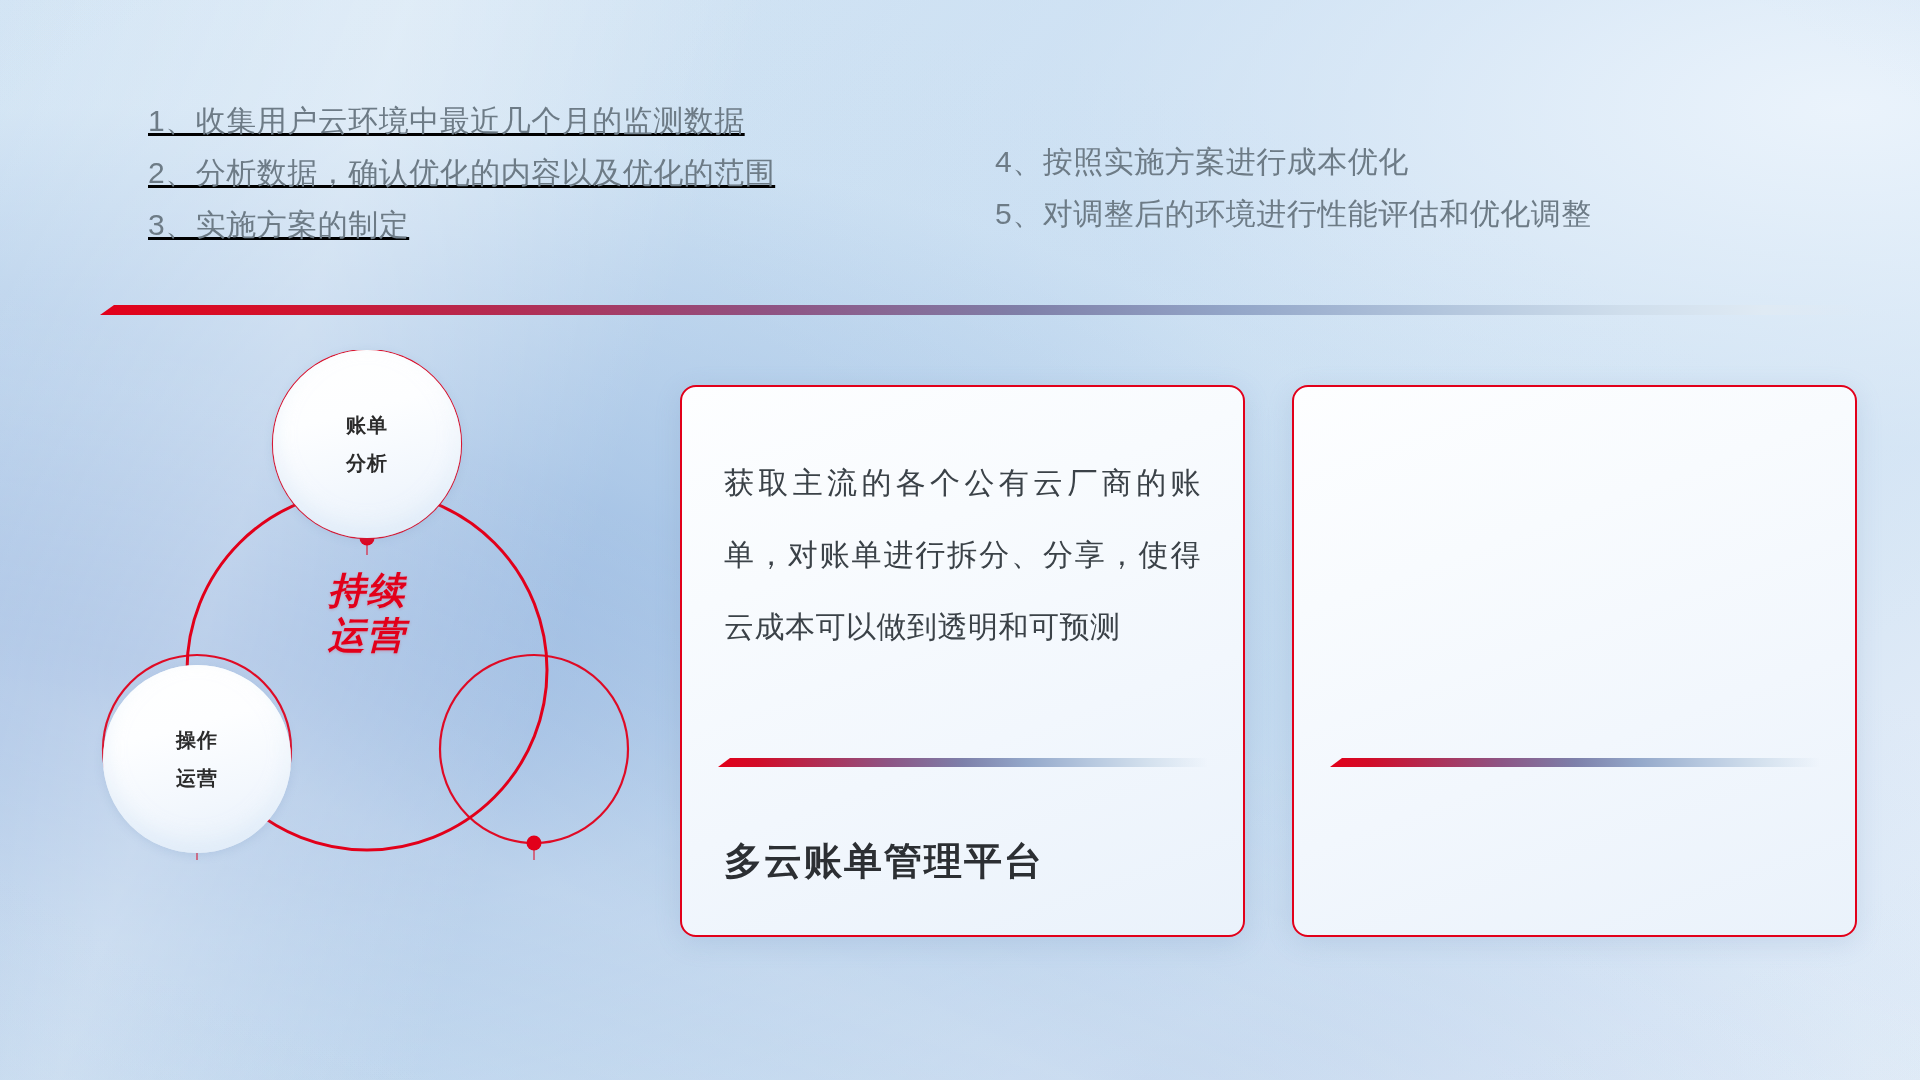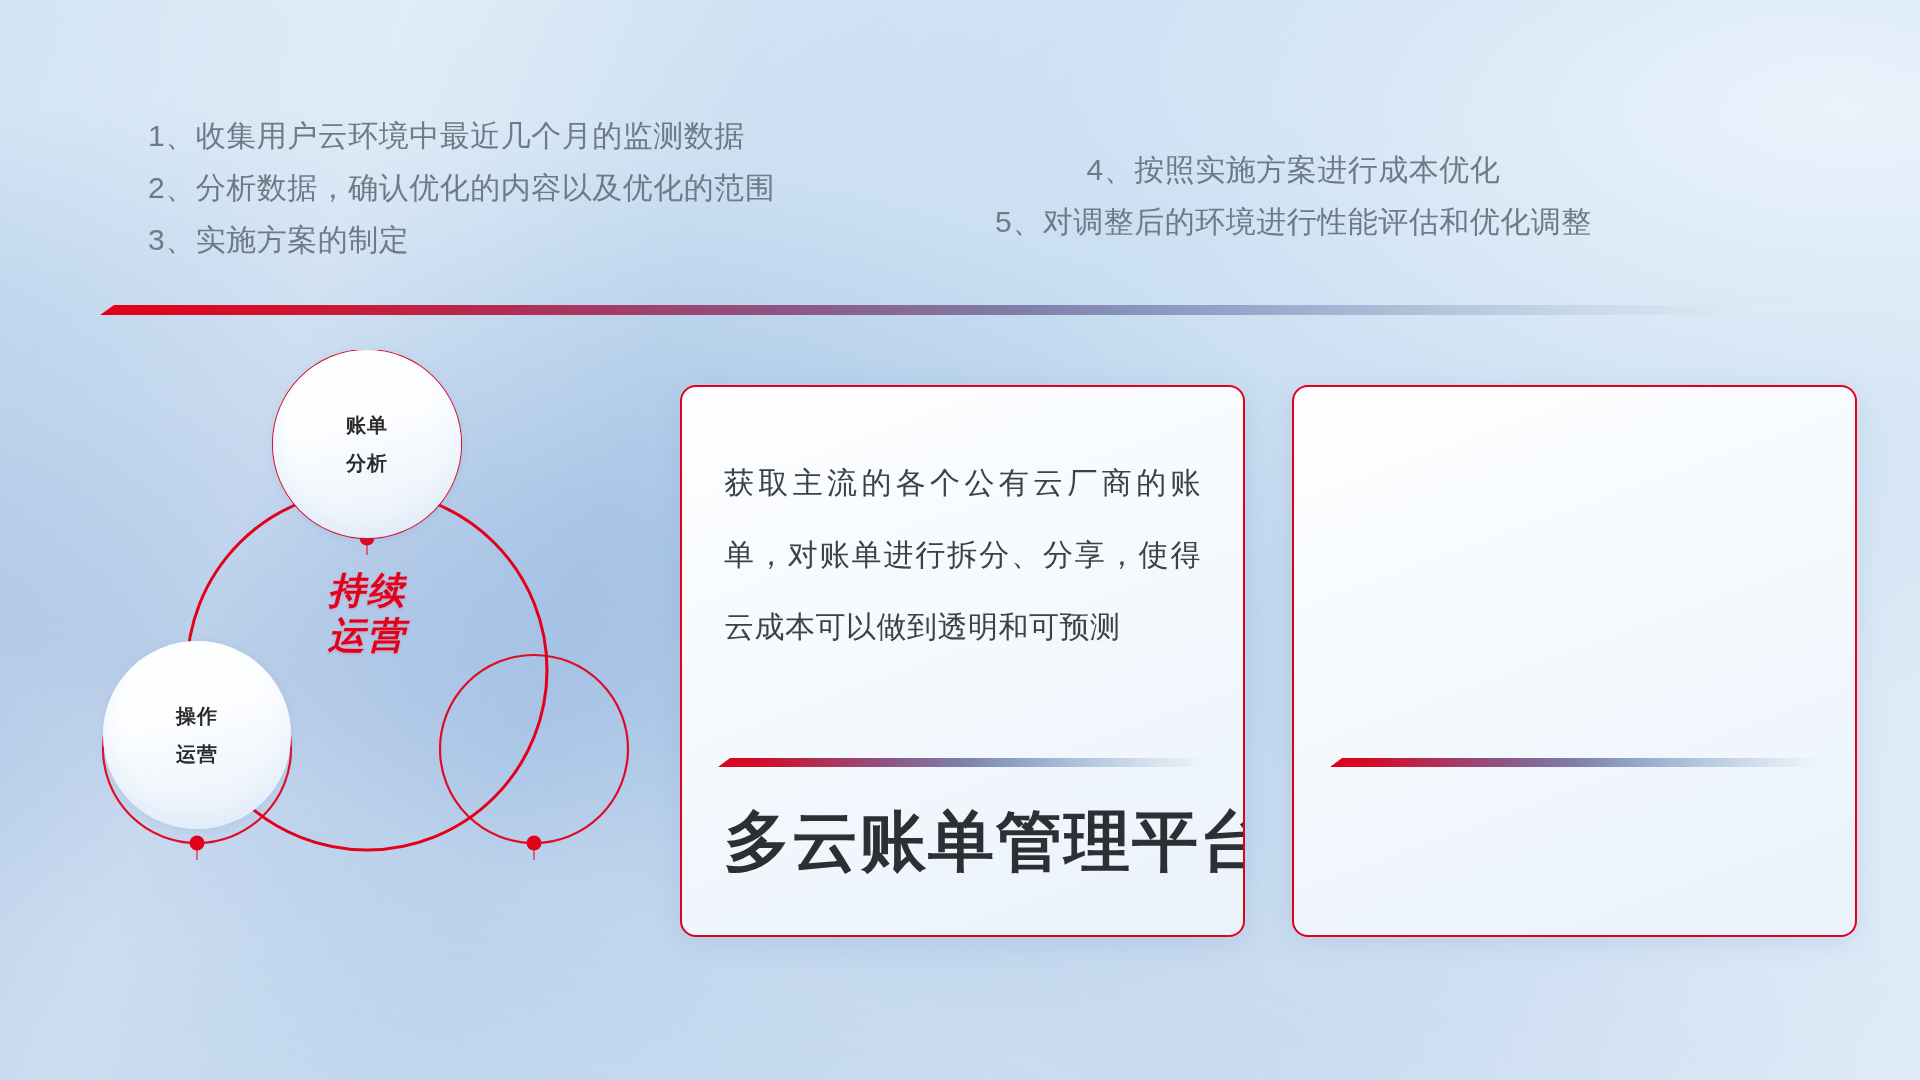--- a/index.html
+++ b/index.html
@@ -39,22 +39,22 @@
     background: radial-gradient(110% 110% at 50% 45%, rgba(255,255,255,0) 55%, rgba(150,180,215,0.18) 100%);
   }
 
   
   #steps {
     position: absolute;
     left: 0; top: 0;
     width: 1920px; height: 300px;
   }
   .step-col { position: absolute; }
-  #steps-col-left  { left: 148px; top: 110px; }
-  #steps-col-right { left: 995px; top: 144px; text-align: center; }
+  #steps-col-left  { left: 148px; top: 95px; text-decoration: underline; }
+  #steps-col-right { left: 995px; top: 136px; }
 
   .step-line {
     font-size: 30px;
     line-height: 52px;
     color: #6d7b86;
     letter-spacing: 0.5px;
     white-space: nowrap;
   }
 
   
@@ -97,21 +97,21 @@
     line-height: 38px;
     letter-spacing: 1px;
     background:
       linear-gradient(165deg, #ffffff 0%, #fdfeff 35%, #f2f7fd 70%, #e7f0fa 100%);
     box-shadow:
       0 2px 10px rgba(120,150,190,0.22),
       inset 0 -10px 20px rgba(214,230,246,0.55),
       inset 0 8px 16px rgba(255,255,255,0.9);
   }
   #bubble-top     { left: 178px; top:   0px; width: 188px; height: 188px; }
-  #bubble-left    { left:   8px; top: 291px; width: 188px; height: 188px; }
+  #bubble-left    { left:   8px; top: 315px; width: 188px; height: 188px; }
   #bubble-right   { left: 345px; top: 305px; width: 188px; height: 188px; }
 
   #venn-center-label {
     position: absolute;
     left: 178px;
     top: 218px;
     width: 188px;
     text-align: center;
     font-weight: bold;
     color: #e2001a;
@@ -156,21 +156,21 @@
     background: linear-gradient(90deg,
       #e2001a 0%, #d20c28 8%, #b22c52 20%, #8d5585 35%,
       #7d80aa 50%, #94a8ca 63%, #b6c8df 76%, #d4e1ee 88%, rgba(236,243,250,0) 100%);
     clip-path: polygon(0 100%, 12px 0%, 100% 0%, 100% 100%);
   }
 
   .card-title {
     position: absolute;
     left: 42px;
     bottom: 48px;
-    font-size: 66px;
+    font-size: 38px;
     font-weight: bold;
     color: #2c2f33;
     letter-spacing: 2px;
     white-space: nowrap;
   }
 </style>
 </head>
 <body>
 
 <div id="bg-layer"></div>

